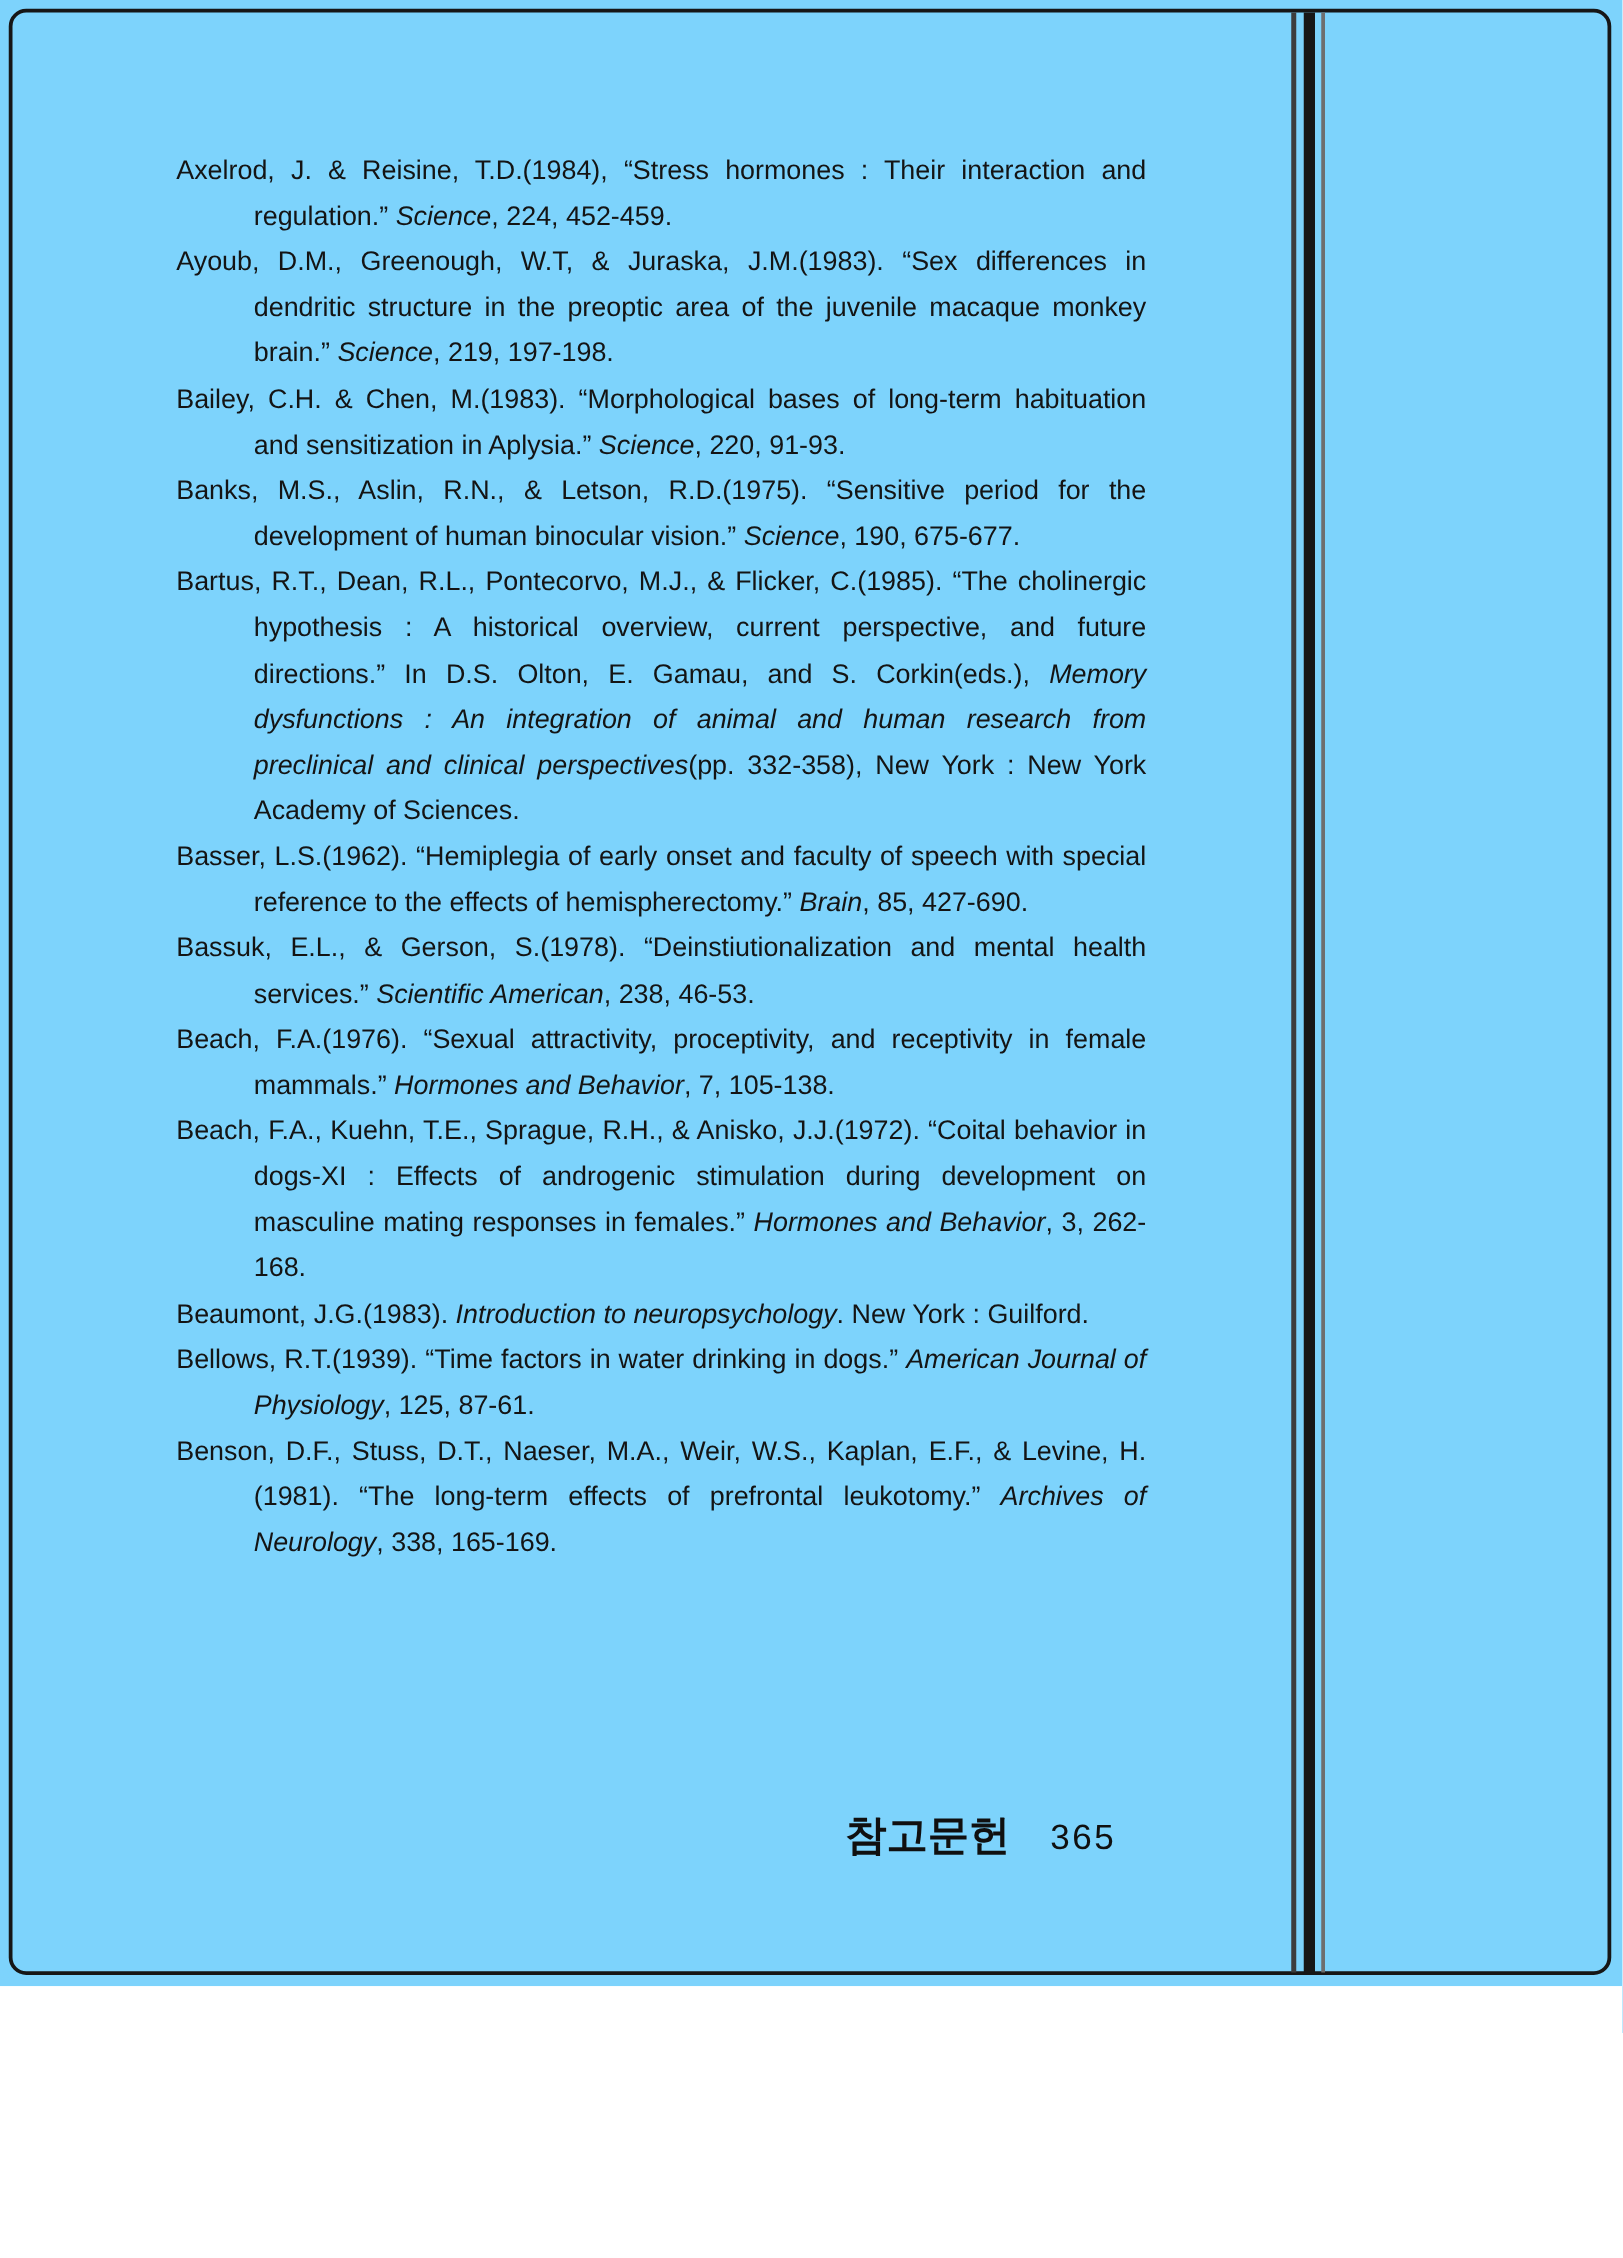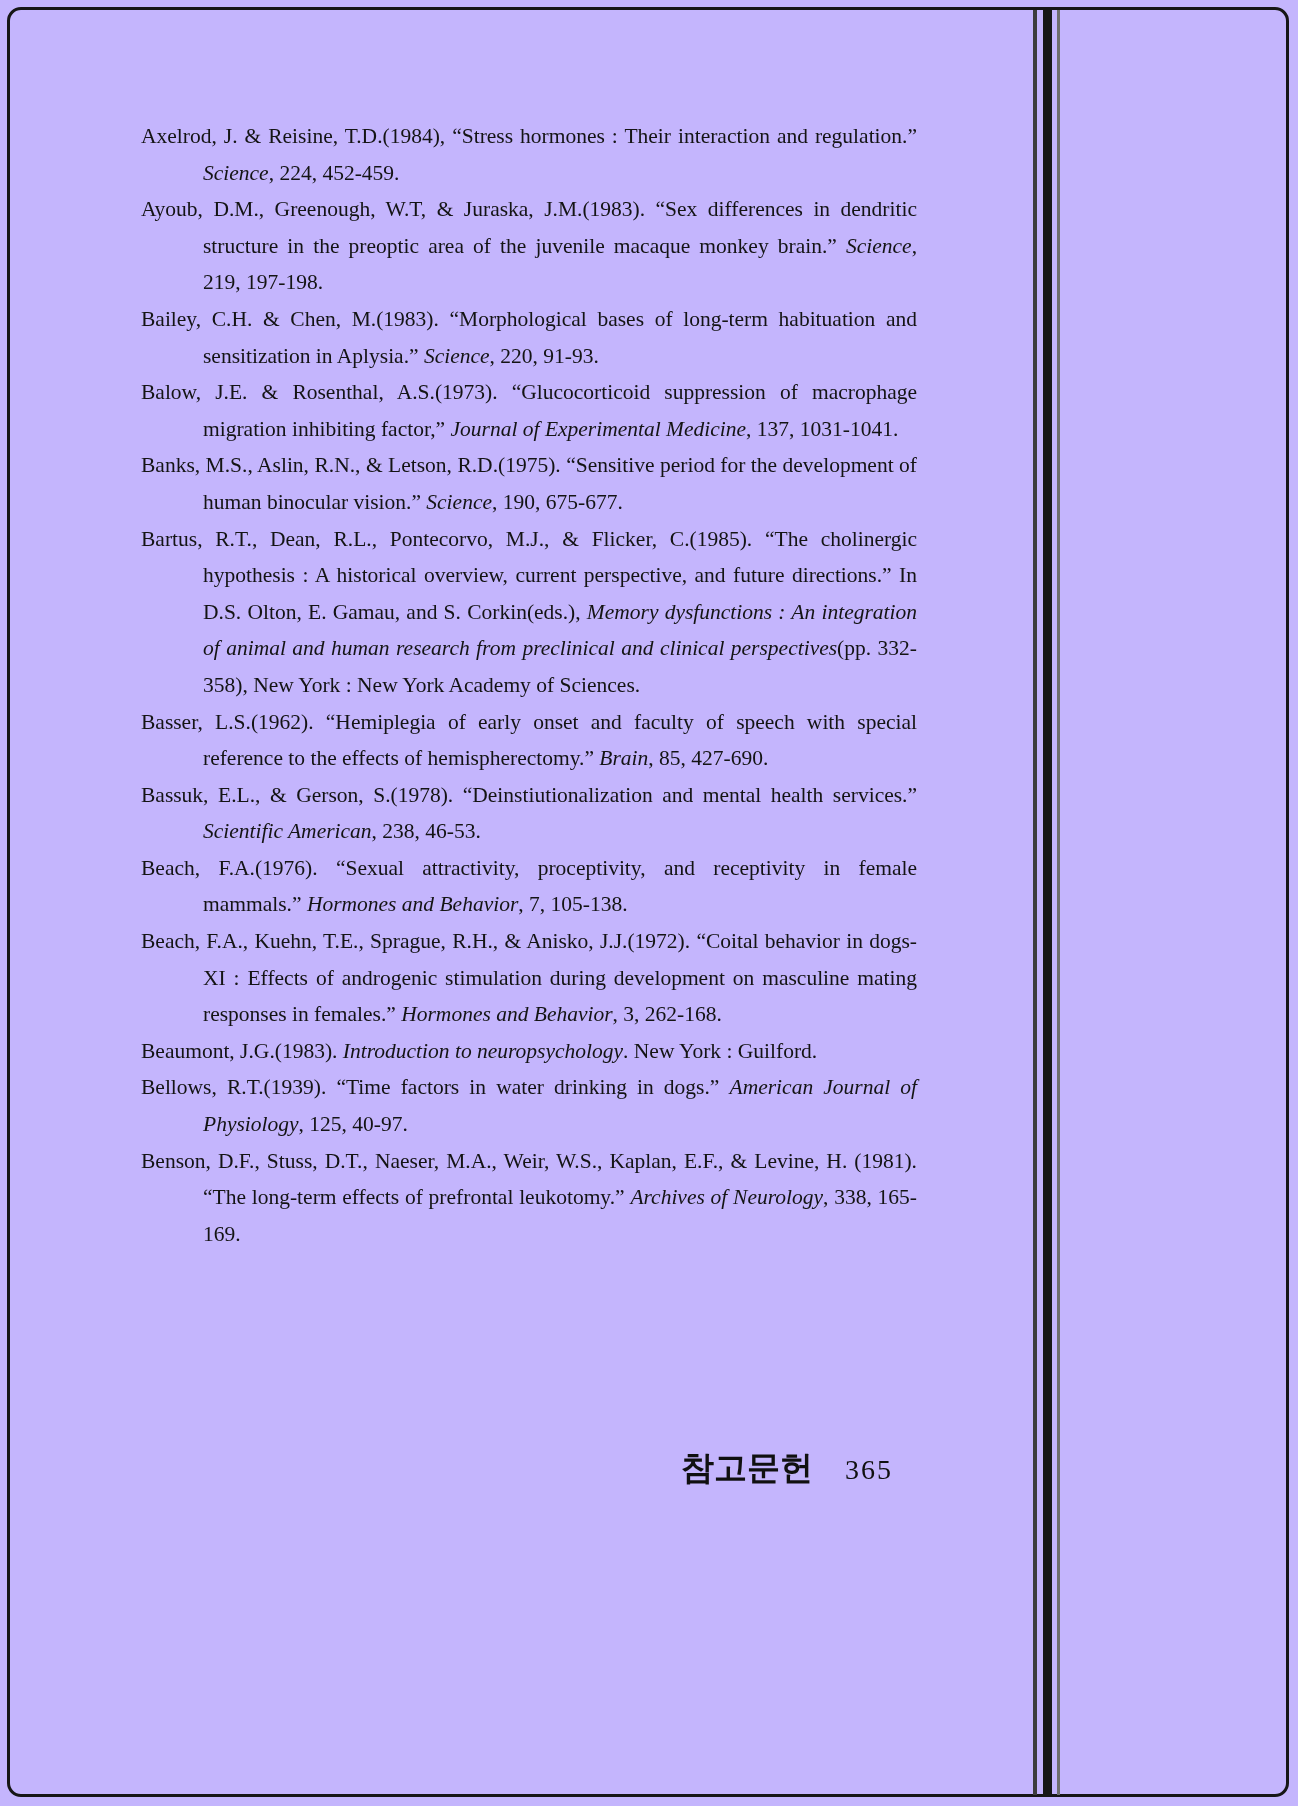--- a/index.html
+++ b/index.html
@@ -1,24 +1,24 @@
 <!DOCTYPE html>
 <html><head>
 <meta charset="utf-8">
 <style>
   * { box-sizing: border-box; }
   html, body { margin: 0; padding: 0; background: #ffffff; }
 
   .scan-page {
     position: relative;
     width: 1298px;
-    height: 1806px;
-    background: #c4b5fd;
+    height: 1589px;
+    background: #7dd3fc;
     overflow: hidden;
-    font-family: Liberation Serif, serif;
+    font-family: Liberation Sans, sans-serif;
   }
 
   
   .border-frame {
     position: absolute;
     left: 7px; top: 7px; right: 9px; bottom: 9px;
     border: 3px solid #161616;
     border-radius: 14px;
     pointer-events: none;
   }
@@ -75,29 +75,28 @@
   <div class="border-frame"></div>
 
   <div class="edge-line l1"></div>
   <div class="edge-line l2"></div>
   <div class="edge-line l3"></div>
 
   <main class="content">
       <div class="ref"><span>Axelrod, J. &amp; Reisine, T.D.(1984), “Stress hormones : Their interaction and regulation.” </span><span class="it">Science</span><span>, 224, 452-459.</span></div>
       <div class="ref"><span>Ayoub, D.M., Greenough, W.T, &amp; Juraska, J.M.(1983). “Sex differences in dendritic structure in the preoptic area of the juvenile macaque monkey brain.” </span><span class="it">Science</span><span>, 219, 197-198.</span></div>
       <div class="ref"><span>Bailey, C.H. &amp; Chen, M.(1983). “Morphological bases of long-term habituation and sensitization in Aplysia.” </span><span class="it">Science</span><span>, 220, 91-93.</span></div>
-      <div class="ref"><span>Balow, J.E. &amp; Rosenthal, A.S.(1973). “Glucocorticoid suppression of macrophage migration inhibiting factor,” </span><span class="it">Journal of Experimental Medicine</span><span>, 137, 1031-1041.</span></div>
       <div class="ref"><span>Banks, M.S., Aslin, R.N., &amp; Letson, R.D.(1975). “Sensitive period for the development of human binocular vision.” </span><span class="it">Science</span><span>, 190, 675-677.</span></div>
       <div class="ref"><span>Bartus, R.T., Dean, R.L., Pontecorvo, M.J., &amp; Flicker, C.(1985). “The cholinergic hypothesis : A historical overview, current perspective, and future directions.” In D.S. Olton, E. Gamau, and S. Corkin(eds.), </span><span class="it">Memory dysfunctions : An integration of animal and human research from preclinical and clinical perspectives</span><span>(pp. 332-358), New York : New York Academy of Sciences.</span></div>
       <div class="ref"><span>Basser, L.S.(1962). “Hemiplegia of early onset and faculty of speech with special reference to the effects of hemispherectomy.” </span><span class="it">Brain</span><span>, 85, 427-690.</span></div>
       <div class="ref"><span>Bassuk, E.L., &amp; Gerson, S.(1978). “Deinstiutionalization and mental health services.” </span><span class="it">Scientific American</span><span>, 238, 46-53.</span></div>
       <div class="ref"><span>Beach, F.A.(1976). “Sexual attractivity, proceptivity, and receptivity in female mammals.” </span><span class="it">Hormones and Behavior</span><span>, 7, 105-138.</span></div>
       <div class="ref"><span>Beach, F.A., Kuehn, T.E., Sprague, R.H., &amp; Anisko, J.J.(1972). “Coital behavior in dogs-XI : Effects of androgenic stimulation during development on masculine mating responses in females.” </span><span class="it">Hormones and Behavior</span><span>, 3, 262-168.</span></div>
       <div class="ref"><span>Beaumont, J.G.(1983). </span><span class="it">Introduction to neuropsychology</span><span>. New York : Guilford.</span></div>
-      <div class="ref"><span>Bellows, R.T.(1939). “Time factors in water drinking in dogs.” </span><span class="it">American Journal of Physiology</span><span>, 125, 40-97.</span></div>
+      <div class="ref"><span>Bellows, R.T.(1939). “Time factors in water drinking in dogs.” </span><span class="it">American Journal of Physiology</span><span>, 125, 87-61.</span></div>
       <div class="ref"><span>Benson, D.F., Stuss, D.T., Naeser, M.A., Weir, W.S., Kaplan, E.F., &amp; Levine, H. (1981). “The long-term effects of prefrontal leukotomy.” </span><span class="it">Archives of Neurology</span><span>, 338, 165-169.</span></div>
     </main>
 
   <div class="footer">
     <span class="k">참고문헌</span><span class="num">365</span>
   </div>
 
 </div>
 
 </body></html>

